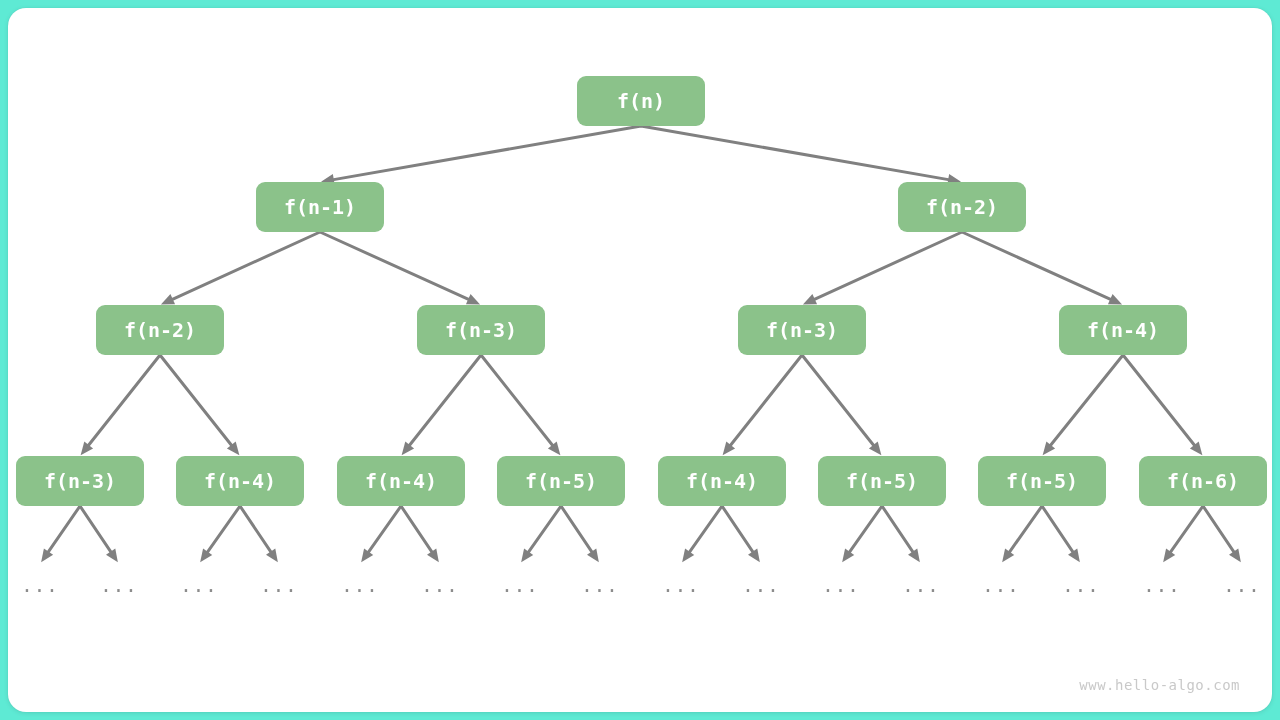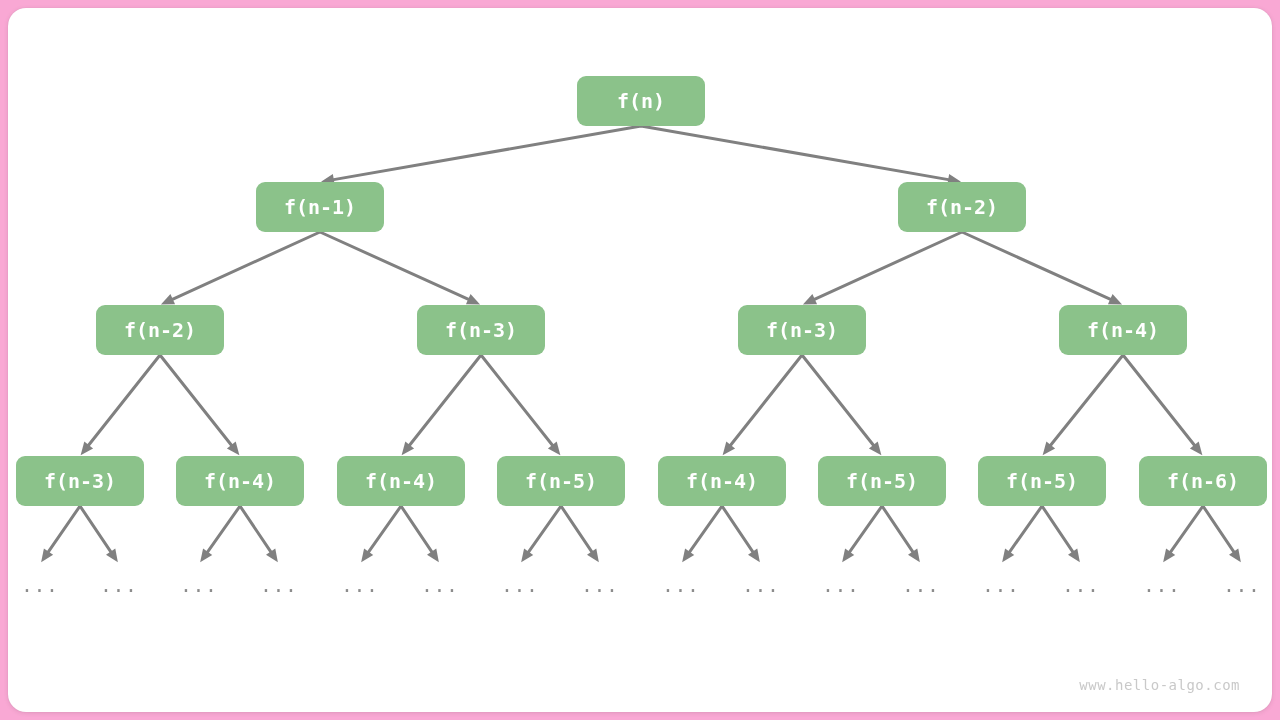--- a/index.html
+++ b/index.html
@@ -8,21 +8,21 @@
     width: 1280px;
     height: 720px;
     background: #f0f0f0;
     font-family: "DejaVu Sans Mono", monospace;
     overflow: hidden;
   }
   #canvas {
     position: relative;
     width: 1280px;
     height: 720px;
-    background: #f9a8d4;
+    background: #5eead4;
   }
   #card {
     position: absolute;
     left: 8px;
     top: 8px;
     width: 1264px;
     height: 704px;
     background: #ffffff;
     border-radius: 18px;
     box-shadow: 0 1px 5px rgba(0,0,0,0.10), 0 0 1px rgba(0,0,0,0.12);

